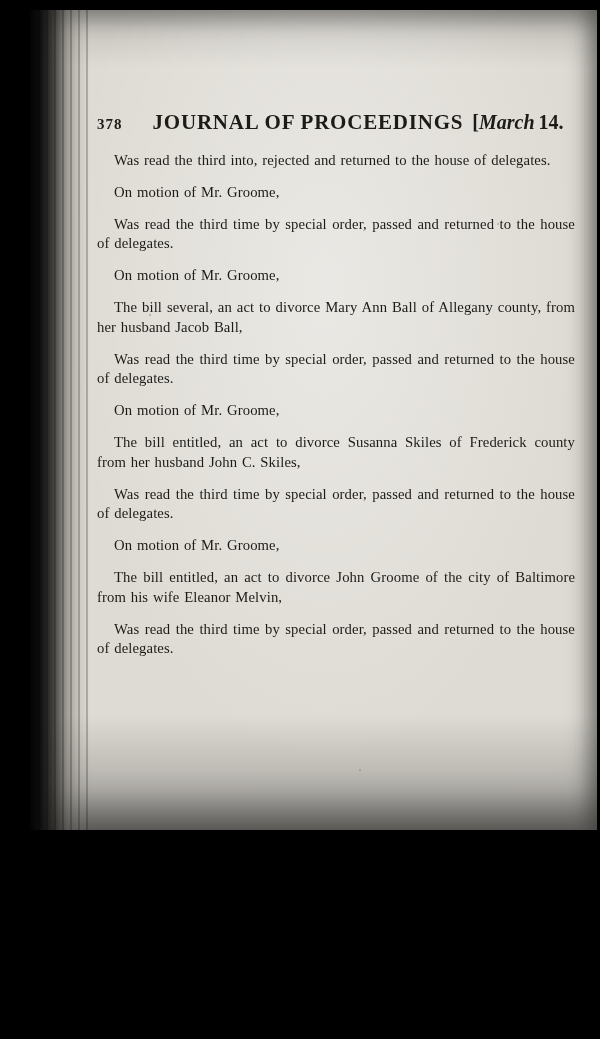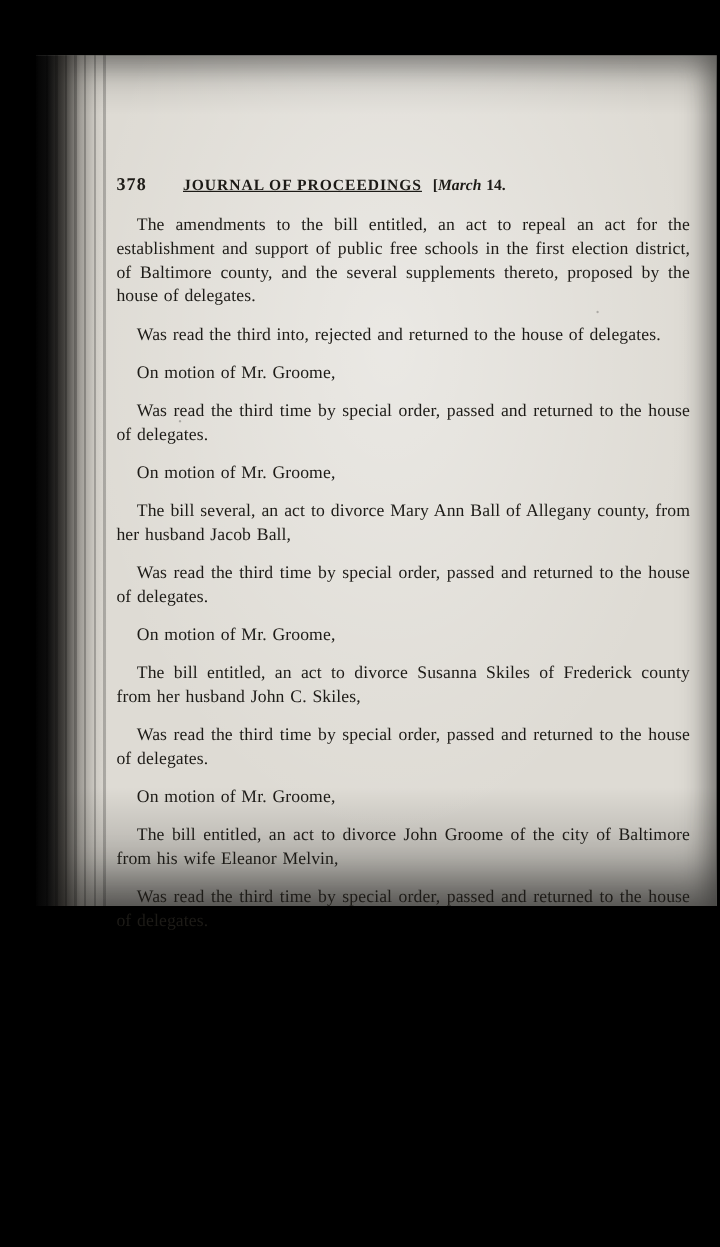--- a/index.html
+++ b/index.html
@@ -9,34 +9,33 @@
   }
   html,body{margin:0;padding:0;}
   body{
     width:600px;height:1039px;
     background:var(--scan-bg);
     position:relative;overflow:hidden;
     font-family:"Liberation Serif", serif;
   }
   .scan{position:absolute;inset:0;background:var(--scan-bg);}
   .page{
-    position:absolute;left:30px;top:10px;width:567px;height:709px;
+    position:absolute;left:30px;top:10px;width:567px;height:820px;
     background:
       radial-gradient(ellipse at 52% 34%, rgba(255,255,255,0.38), rgba(255,255,255,0) 62%),
       radial-gradient(circle 2px at 120px 305px, rgba(0,0,0,0.45), rgba(0,0,0,0) 70%),
       radial-gradient(circle 2px at 468px 214px, rgba(0,0,0,0.4), rgba(0,0,0,0) 70%),
       radial-gradient(circle 1.5px at 330px 760px, rgba(0,0,0,0.4), rgba(0,0,0,0) 70%),
       radial-gradient(circle 2px at 520px 905px, rgba(0,0,0,0.35), rgba(0,0,0,0) 70%),
       linear-gradient(180deg, rgba(0,0,0,0.14), rgba(0,0,0,0) 7%, rgba(0,0,0,0) 86%, rgba(0,0,0,0.3)),
       var(--paper);
     box-shadow:
       inset 0 -24px 32px rgba(0,0,0,0.38),
       inset -10px 0 18px rgba(0,0,0,0.18),
       inset 0 14px 18px rgba(0,0,0,0.22);
-    margin-top: 36px;
   }
   .gutter{
     position:absolute;left:0;top:0;bottom:0;width:60px;
     background:
       repeating-linear-gradient(90deg, rgba(0,0,0,0.22) 0 2px, rgba(0,0,0,0) 2px 8px),
       linear-gradient(90deg,
         #040404 0%, #0d0d0d 16%,
         rgba(38,36,33,0.85) 38%,
         rgba(88,85,80,0.45) 62%,
         rgba(125,122,115,0.18) 82%,
@@ -46,22 +45,22 @@
   .content{
     position:absolute;left:67px;top:0;width:478px;height:100%;
     color:var(--ink);
   }
   .header{
     margin-top:100px;margin-bottom:16px;
     display:flex;align-items:baseline;
     font-weight:bold;
   }
   .pagenum{font-size:15px;letter-spacing:1px;}
-  .htitle{font-size:13px;letter-spacing:0.8px;margin-left:30px;white-space:nowrap;text-decoration:underline;}
-  .hdate{font-size:13px;margin-left:9px;white-space:nowrap;}
+  .htitle{font-size:21px;letter-spacing:0.8px;margin-left:30px;white-space:nowrap;}
+  .hdate{font-size:20px;margin-left:9px;white-space:nowrap;}
   .hdate .it{font-style:italic;font-weight:bold;}
   .hdate .day{margin-left:4px;}
   .body-text{font-size:14.7px;line-height:19.8px;}
   .para{
     margin:0 0 12px 0;
     text-indent:17px;
     text-align:justify;
     letter-spacing:0.1px;
     word-spacing:1px;
   }
@@ -72,21 +71,20 @@
 <div class="scan">
   <div class="page">
     <div class="gutter"></div>
     <div class="content">
       <div class="header">
         <span class="pagenum">378</span>
         <span class="htitle">JOURNAL OF PROCEEDINGS</span>
         <span class="hdate"><span>[</span><span class="it">March</span><span class="day">14.</span></span>
       </div>
       <div class="body-text">
-          <p class="para">The amendments to the bill entitled, an act to repeal an act for the establishment and support of public free schools in the first election district, of Baltimore county, and the several supplements thereto, proposed by the house of delegates.</p>
           <p class="para">Was read the third into, rejected and returned to the house of delegates.</p>
           <p class="para">On motion of Mr. Groome,</p>
           <p class="para">Was read the third time by special order, passed and returned to the house of delegates.</p>
           <p class="para">On motion of Mr. Groome,</p>
           <p class="para">The bill several, an act to divorce Mary Ann Ball of Allegany county, from her husband Jacob Ball,</p>
           <p class="para">Was read the third time by special order, passed and returned to the house of delegates.</p>
           <p class="para">On motion of Mr. Groome,</p>
           <p class="para">The bill entitled, an act to divorce Susanna Skiles of Frederick county from her husband John C. Skiles,</p>
           <p class="para">Was read the third time by special order, passed and returned to the house of delegates.</p>
           <p class="para">On motion of Mr. Groome,</p>

